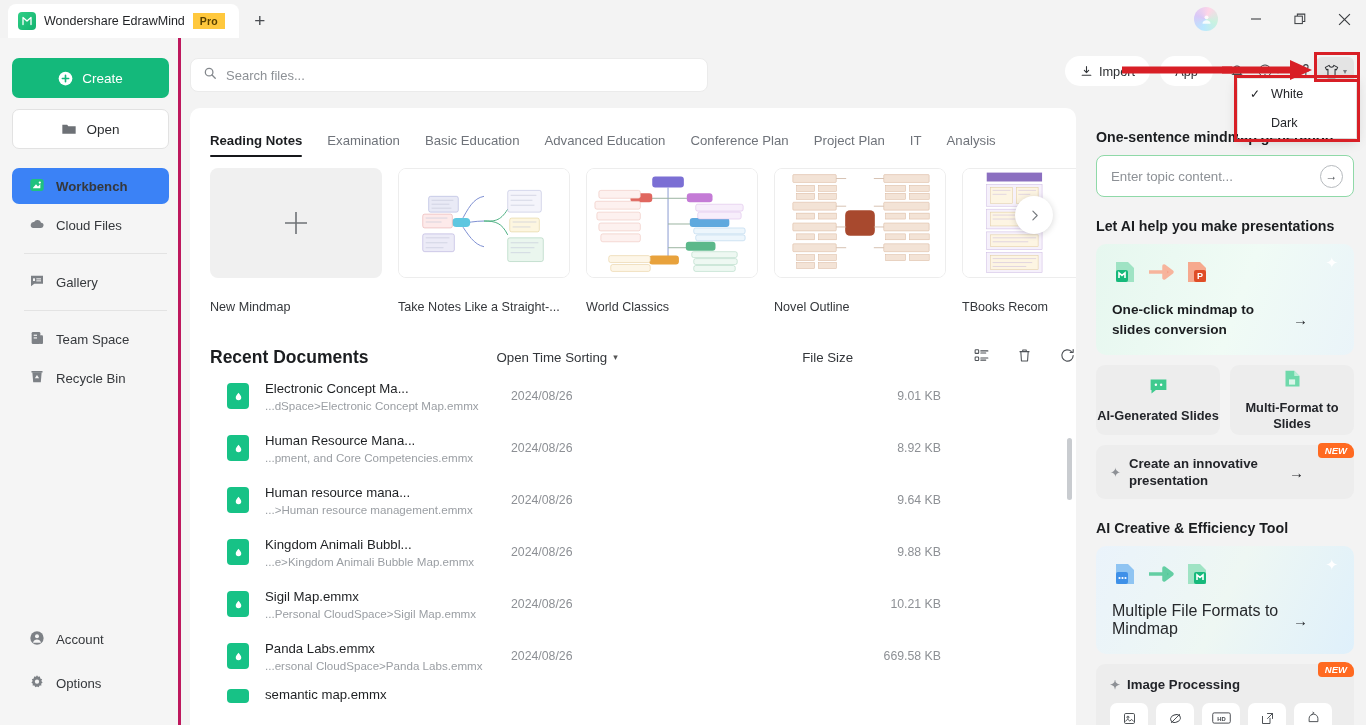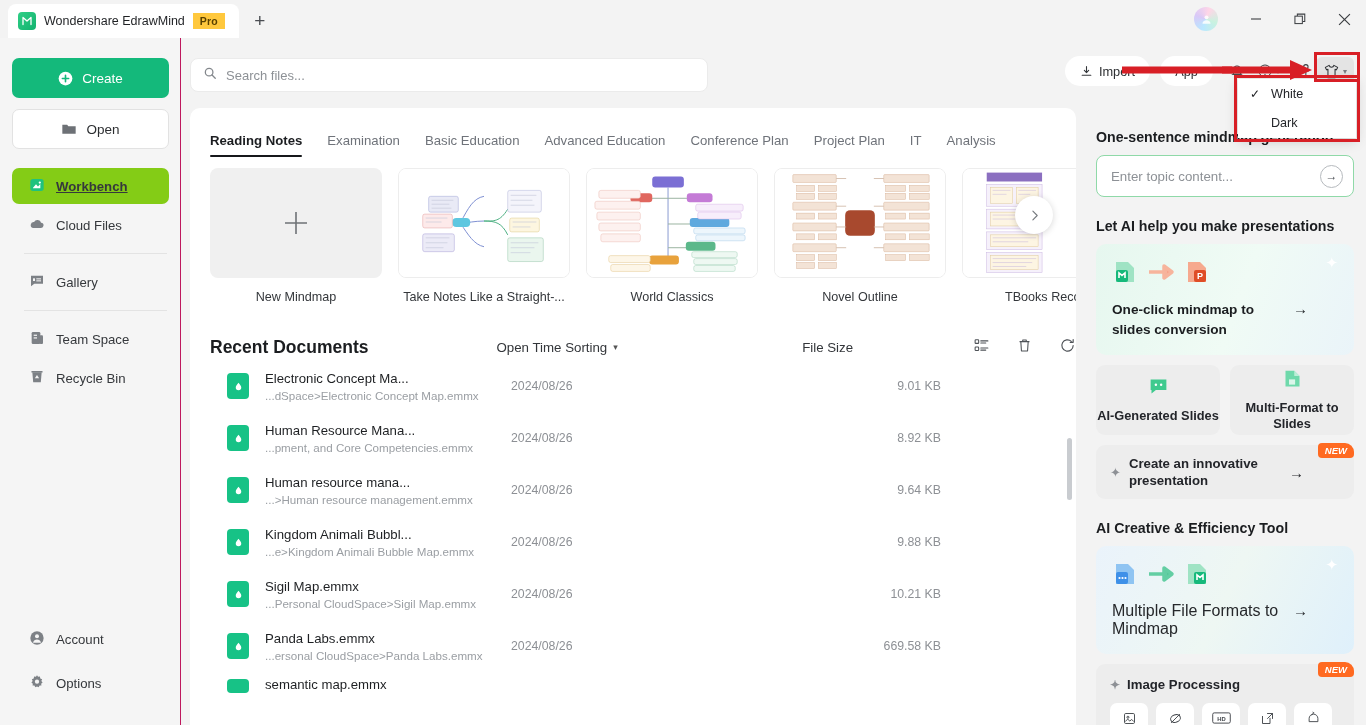--- a/index.html
+++ b/index.html
@@ -49,41 +49,41 @@
   }
   .wbtn {
     width: 44px; height: 38px; display: flex; align-items: center; justify-content: center;
     color: #3c3f43;
   }
 
   
   .sidebar {
     position: absolute; left: 0; top: 38px; width: 181px; height: 687px;
     background: #f5f5f5;
-    border-right: 1px solid #be185d;
+    border-right: 3px solid #be185d;
   }
   .btn-create {
     position: absolute; left: 12px; top: 20px; width: 157px; height: 40px;
     background: #14b97b; color: #fff; border-radius: 7px;
     display: flex; align-items: center; justify-content: center; gap: 9px;
     font-size: 13.5px;
   }
   .btn-open {
     position: absolute; left: 12px; top: 71px; width: 157px; height: 40px;
     background: #fff; border: 1px solid #e2e2e2; border-radius: 7px;
     display: flex; align-items: center; justify-content: center; gap: 9px;
     font-size: 13.5px; color: #2c2e31;
   }
   .nav { position: absolute; left: 12px; top: 130px; width: 157px; }
   .nav-item {
     display: flex; align-items: center; gap: 11px;
     height: 36px; padding-left: 17px; border-radius: 7px;
     font-size: 13.2px; color: #35383c; margin-bottom: 3px;
   }
-  .nav-item.active { background: #84cc16; font-weight: bold; text-decoration: underline; }
+  .nav-item.active { background: #3b82f6; font-weight: bold; }
   .nav-sep { height: 1px; background: #e3e3e3; margin: 10px 2px 10px 12px; }
   .nav-bottom { position: absolute; left: 12px; bottom: 16px; width: 157px; }
   .nav-bottom .nav-item { margin-bottom: 8px; }
 
   
   .main {
     position: absolute; left: 181px; top: 38px; width: 1185px; height: 687px;
     background: #f3f3f3;
   }
   .topbar {
@@ -137,22 +137,22 @@
   }
 
   .thumbs { position: relative; padding: 8px 0 0 20px; display: flex; gap: 16px; }
   .thumb { width: 172px; }
   .thumb .box {
     width: 172px; height: 110px; border-radius: 8px; overflow: hidden;
     background: #fff; border: 1px solid #ededed;
     display: flex; align-items: center; justify-content: center;
   }
   .thumb.newmap .box { background: #f0f0f0; border: none; }
-  .thumb .cap { font-size: 12.6px; color: #34373b; margin-top: 12px; white-space: nowrap;
-    overflow: hidden; text-overflow: ellipsis; text-align: center; }
+  .thumb .cap { font-size: 12.6px; color: #34373b; margin-top: 22px; white-space: nowrap;
+    overflow: hidden; text-overflow: ellipsis; }
   .next-arrow {
     position: absolute; left: 825px; top: 36px; width: 38px; height: 38px;
     background: #fff; border-radius: 50%; box-shadow: 0 1px 7px rgba(0,0,0,.16);
     display: flex; align-items: center; justify-content: center; color: #6b6f74;
   }
 
   .recent-head {
     display: flex; align-items: center; padding: 30px 0 0 20px; height: 56px; gap: 16px;
   }
   .recent-title { font-size: 17.5px; font-weight: bold; color: #1b1d20; width: 280px; }
@@ -202,21 +202,21 @@
     display: flex; align-items: center; justify-content: center; color: #4d5156; font-size: 12px;
   }
   .card-wide {
     position: relative; border-radius: 10px; padding: 14px 16px 16px 16px;
     background: linear-gradient(110deg, #e6f7ef 0%, #f0fbf5 55%, #eaf4f9 100%);
     overflow: hidden;
   }
   .card-wide .ttl {
     font-size: 13.6px; font-weight: bold; color: #1b1d20; line-height: 1.45; width: 170px;
   }
-  .card-row { display: flex; justify-content: space-between; margin-top: 8px; }
+  .card-row { display: flex; align-items: center; justify-content: space-between; margin-top: 8px; }
   .arrow-r { color: #24262a; font-size: 15px; margin-right: 30px; }
   .sparkle { position: absolute; right: 16px; top: 10px; color: #fff; font-size: 15px; }
   .two-up { display: flex; gap: 10px; margin-top: 10px; }
   .mini {
     flex: 1; background: #ededed; border-radius: 9px; height: 70px;
     display: flex; flex-direction: column; align-items: center; justify-content: center; gap: 7px;
     font-size: 12.8px; font-weight: bold; color: #23252a; text-align: center; line-height: 1.25;
   }
   .strip {
     position: relative; background: #ededed; border-radius: 9px; height: 54px; margin-top: 10px;

